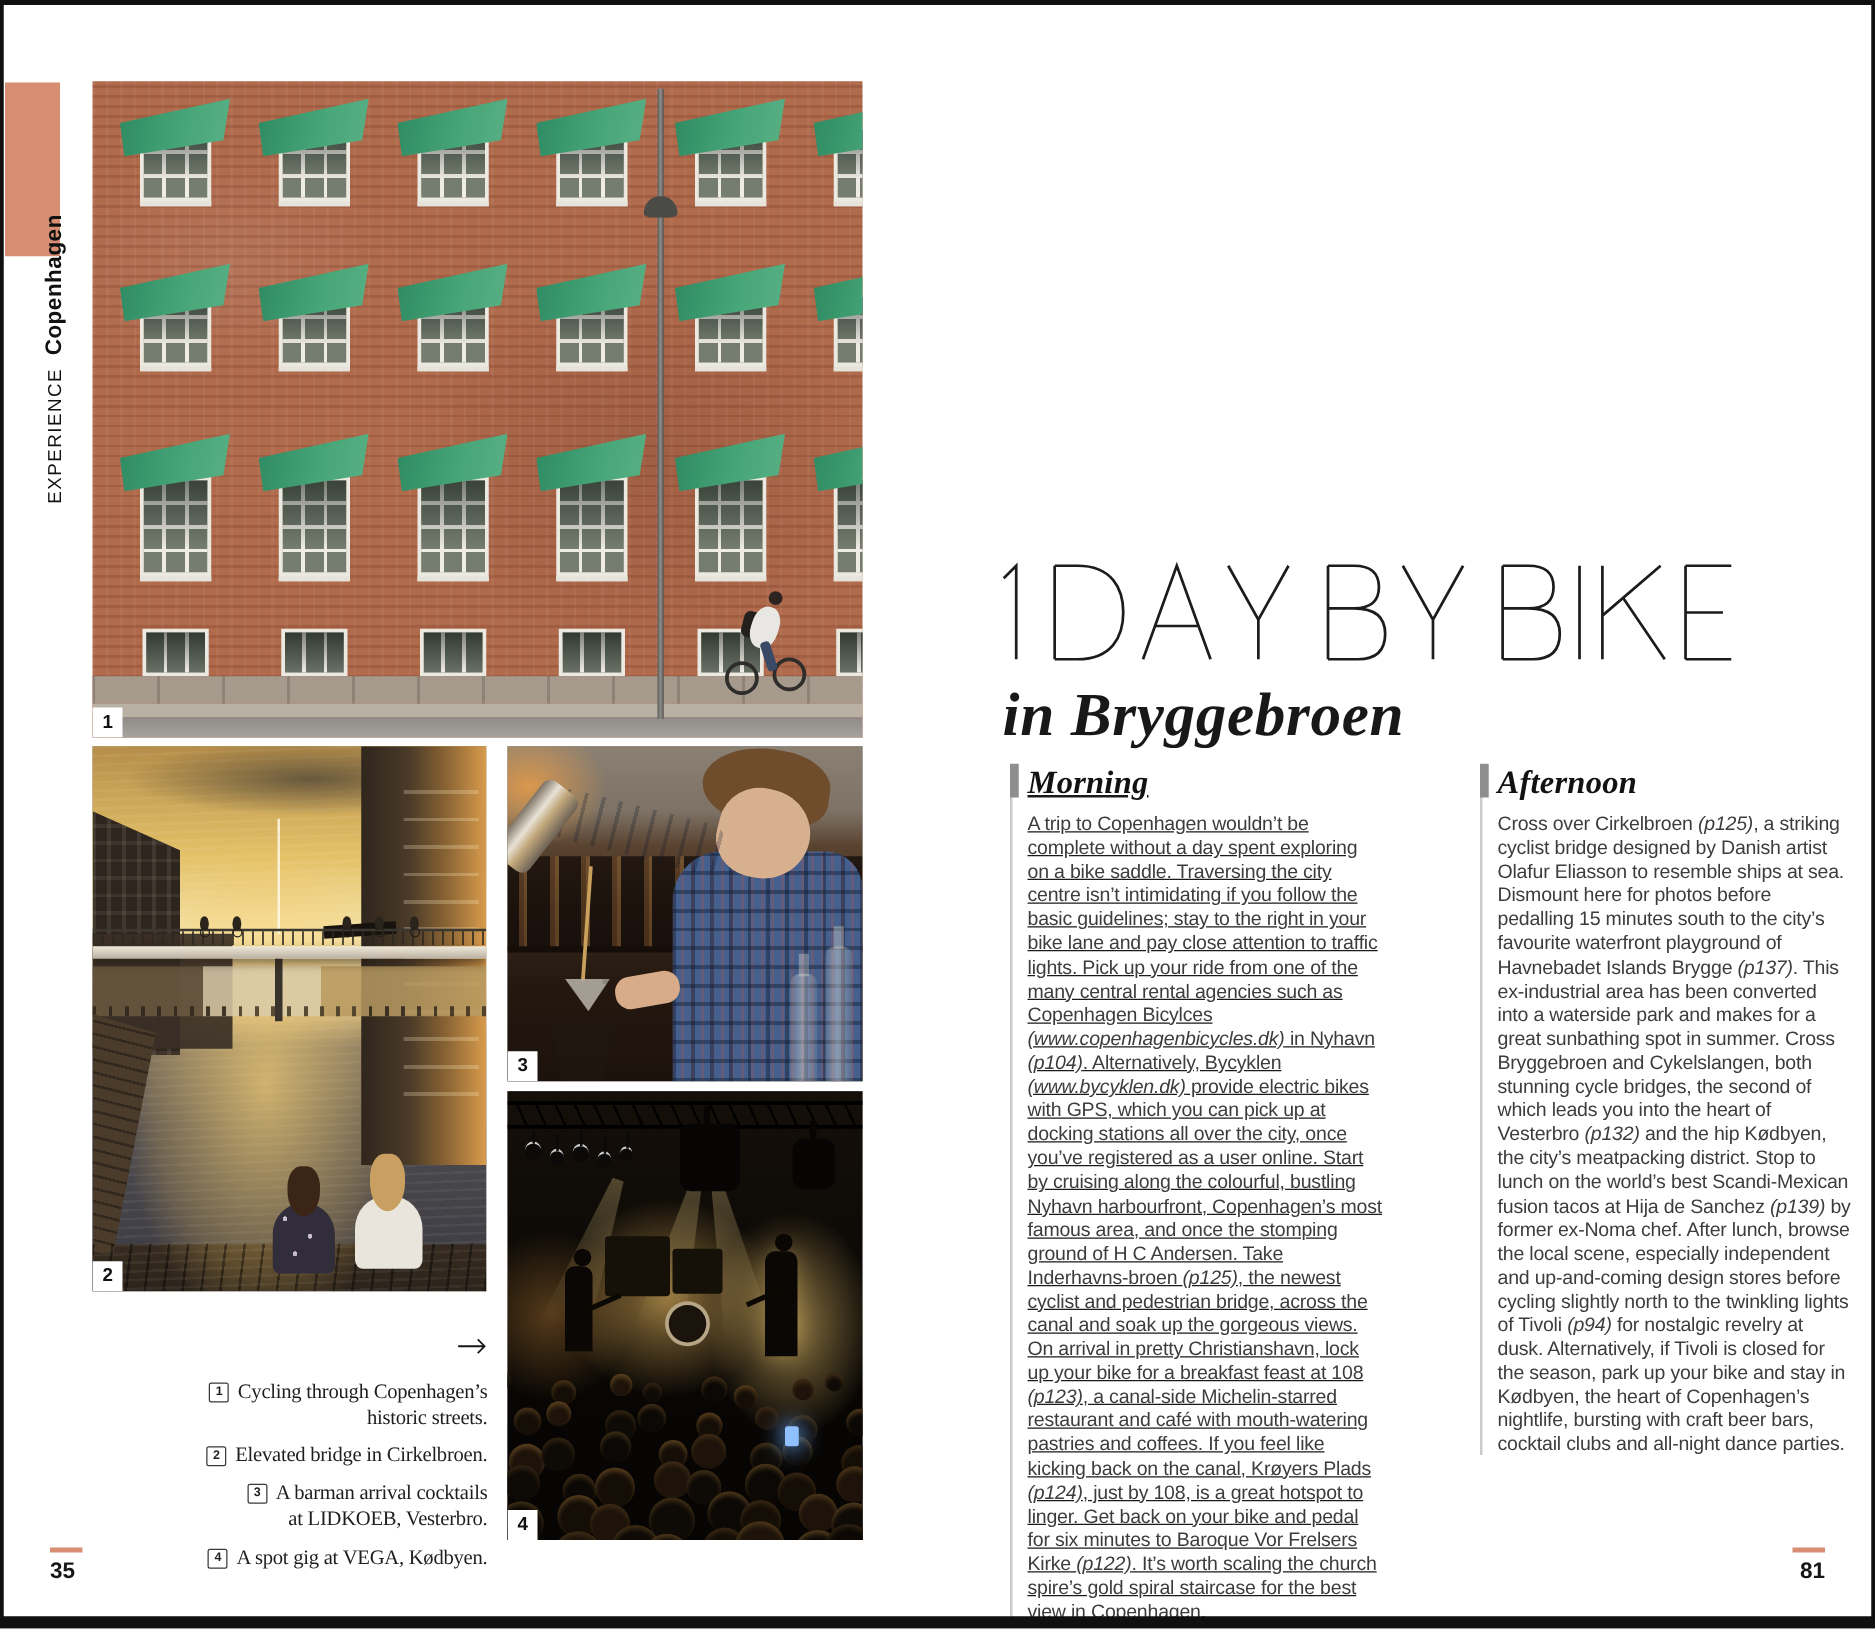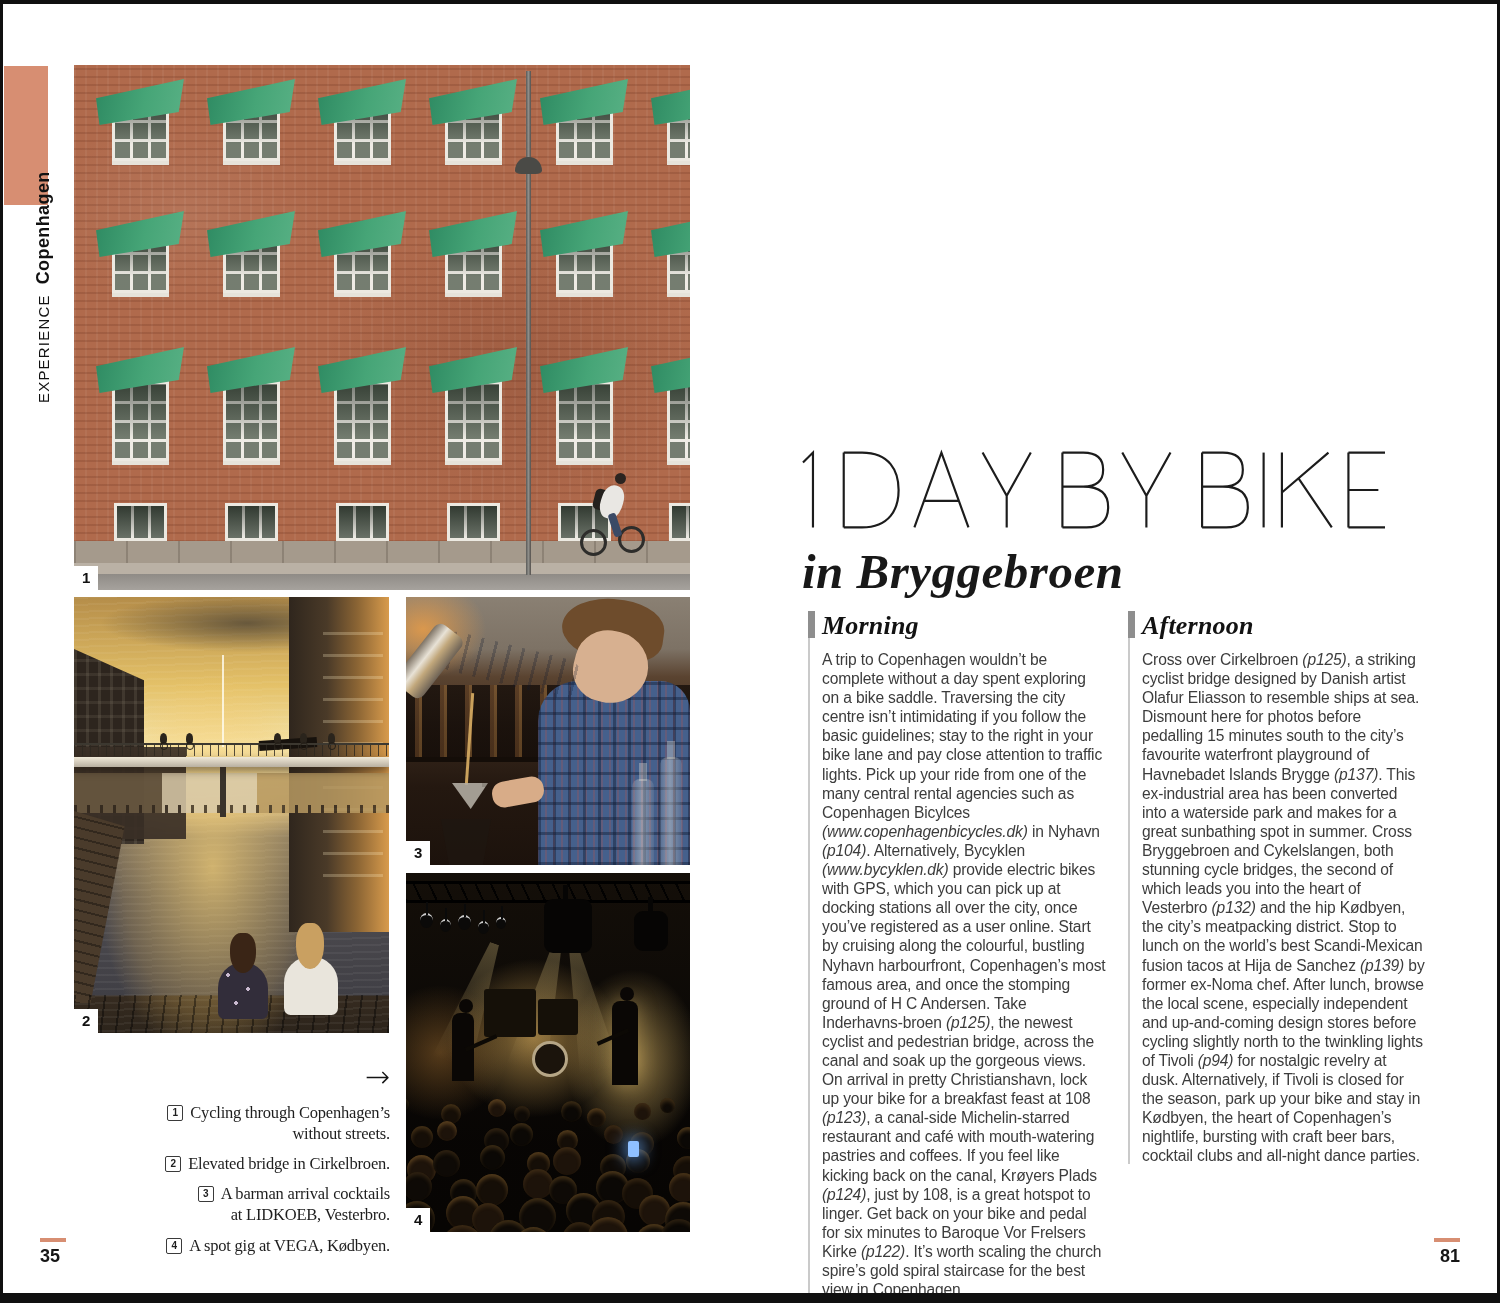--- a/index.html
+++ b/index.html
@@ -195,22 +195,22 @@
       font-style:italic;font-weight:bold;font-size:49px;color:#181818;letter-spacing:.5px;}
   .col{position:absolute;top:611px;width:300px;}
   .col-rule{position:absolute;left:0;top:2px;bottom:2px;width:2px;background:#cacaca;}
   .col-tick{position:absolute;left:0;top:0;width:7px;height:27px;background:#8e8e8e;}
   .col-inner{margin-left:14px;width:284px;}
   .col h3{margin:0 0 9px;font-family:"Liberation Serif",serif;font-style:italic;
       font-size:26px;font-weight:bold;color:#121212;letter-spacing:.2px;}
   .col p{margin:0;font-size:15.6px;line-height:19.1px;color:#3c3c3c;letter-spacing:-0.15px;
       overflow-wrap:anywhere;}
   .col .it{font-style:italic;}
-  .col-morning{left:808px;}
-  .col-afternoon{left:1128px;}
+  .col-morning{left:808px;text-decoration:underline;}
+  .col-afternoon{left:1184px;}
 </style>
 </head>
 <body>
 
 <div class="page">
   <div class="frame"></div>
 
   <div class="tab-block"></div>
   <div class="side-label"><span>EXPERIENCE</span><b>Copenhagen</b></div>
 
@@ -394,21 +394,21 @@
         <span class="p4-headc" style="width: 38px; height: 38px; left: 229px; top: 351px; background: rgb(14, 10, 6); box-shadow: rgba(205, 150, 70, 0.34) 0px 3px 4px inset;"></span>
         <span class="p4-headc" style="width: 36px; height: 36px; left: 255px; top: 346px; background: rgb(11, 8, 5); box-shadow: rgba(205, 150, 70, 0.18) 0px 3px 4px inset;"></span>
       </div>
     <div class="p4-phone" style="left:222px;top:268px;"></div>
     <span class="chip">4</span>
   </div>
 
   <div class="captions">
     <p class="cap-arrow">→</p>
     <p class="cap-item"><span class="cap-num">1</span><span>Cycling through Copenhagen’s
-without streets.</span></p>
+historic streets.</span></p>
     <p class="cap-item"><span class="cap-num">2</span><span>Elevated bridge in Cirkelbroen.</span></p>
     <p class="cap-item"><span class="cap-num">3</span><span>A barman arrival cocktails
 at LIDKOEB, Vesterbro.</span></p>
     <p class="cap-item"><span class="cap-num">4</span><span>A spot gig at VEGA, Kødbyen.</span></p>
   </div>
 
   <div class="pagenum pn-left">
     <span class="bar"></span>
     <span>35</span>
   </div>

